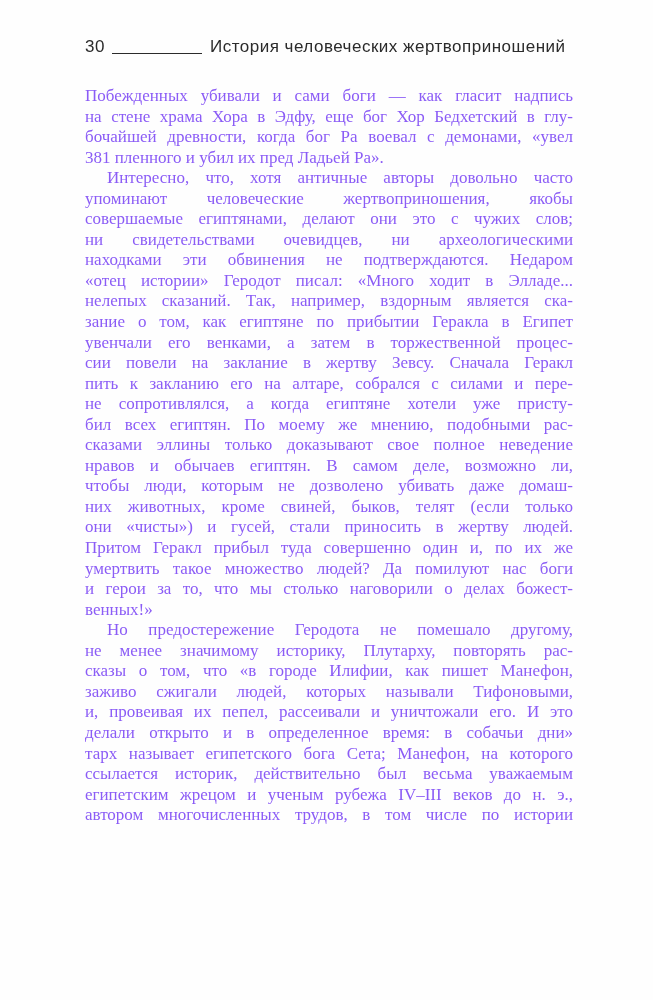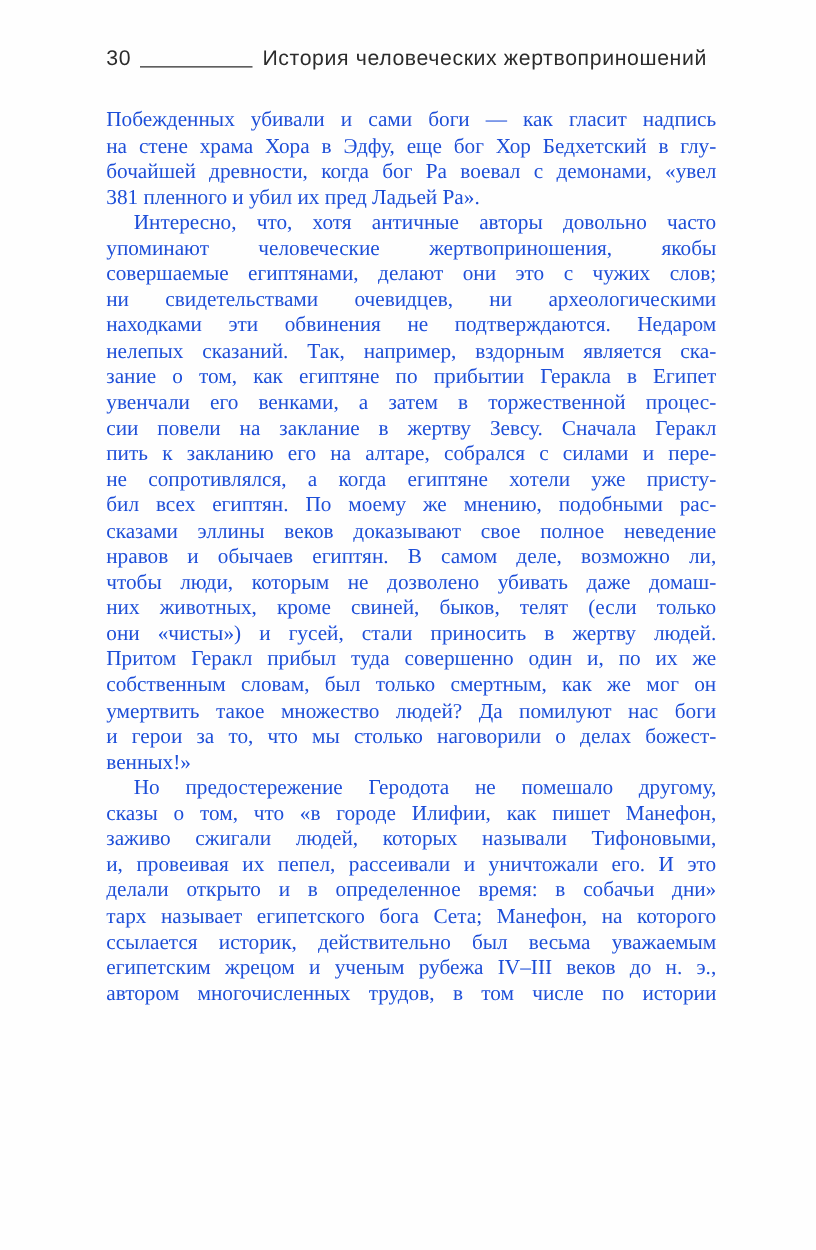--- a/index.html
+++ b/index.html
@@ -42,21 +42,21 @@
   .running-title {
     flex: 0 0 auto;
   }
   .page-body {
     position: absolute;
     left: 85px;
     top: 86px;
     width: 488px;
     font-size: 17px;
     line-height: 20.55px;
-    color: #1d4ed8;
+    color: #8b5cf6;
   }
   .paragraph { margin: 0; }
   .line {
     text-align: justify;
     text-align-last: justify;
     white-space: normal;
     overflow: hidden;
     height: 20.55px;
   }
   .line.no-justify {
@@ -82,40 +82,41 @@
         <div class="line">на стене храма Хора в Эдфу, еще бог Хор Бедхетский в глу-</div>
         <div class="line">бочайшей древности, когда бог Ра воевал с демонами, «увел</div>
         <div class="line no-justify">381 пленного и убил их пред Ладьей Ра».</div>
       </div>
       <div class="paragraph">
         <div class="line indent">Интересно, что, хотя античные авторы довольно часто</div>
         <div class="line">упоминают человеческие жертвоприношения, якобы</div>
         <div class="line">совершаемые египтянами, делают они это с чужих слов;</div>
         <div class="line">ни свидетельствами очевидцев, ни археологическими</div>
         <div class="line">находками эти обвинения не подтверждаются. Недаром</div>
+        <div class="line">«отец истории» Геродот писал: «Много ходит в Элладе...</div>
         <div class="line">нелепых сказаний. Так, например, вздорным является ска-</div>
         <div class="line">зание о том, как египтяне по прибытии Геракла в Египет</div>
         <div class="line">увенчали его венками, а затем в торжественной процес-</div>
         <div class="line">сии повели на заклание в жертву Зевсу. Сначала Геракл</div>
         <div class="line">пить к закланию его на алтаре, собрался с силами и пере-</div>
         <div class="line">не сопротивлялся, а когда египтяне хотели уже присту-</div>
         <div class="line">бил всех египтян. По моему же мнению, подобными рас-</div>
-        <div class="line">сказами эллины веков доказывают свое полное неведение</div>
+        <div class="line">сказами эллины только доказывают свое полное неведение</div>
         <div class="line">нравов и обычаев египтян. В самом деле, возможно ли,</div>
         <div class="line">чтобы люди, которым не дозволено убивать даже домаш-</div>
         <div class="line">них животных, кроме свиней, быков, телят (если только</div>
         <div class="line">они «чисты») и гусей, стали приносить в жертву людей.</div>
         <div class="line">Притом Геракл прибыл туда совершенно один и, по их же</div>
-        <div class="line">собственным словам, был только смертным, как же мог он</div>
         <div class="line">умертвить такое множество людей? Да помилуют нас боги</div>
         <div class="line">и герои за то, что мы столько наговорили о делах божест-</div>
         <div class="line no-justify">венных!»</div>
       </div>
       <div class="paragraph">
         <div class="line indent">Но предостережение Геродота не помешало другому,</div>
+        <div class="line">не менее значимому историку, Плутарху, повторять рас-</div>
         <div class="line">сказы о том, что «в городе Илифии, как пишет Манефон,</div>
         <div class="line">заживо сжигали людей, которых называли Тифоновыми,</div>
         <div class="line">и, провеивая их пепел, рассеивали и уничтожали его. И это</div>
         <div class="line">делали открыто и в определенное время: в собачьи дни»</div>
         <div class="line">тарх называет египетского бога Сета; Манефон, на которого</div>
         <div class="line">ссылается историк, действительно был весьма уважаемым</div>
         <div class="line">египетским жрецом и ученым рубежа IV–III веков до н. э.,</div>
         <div class="line">автором многочисленных трудов, в том числе по истории</div>
       </div>
     </div>

